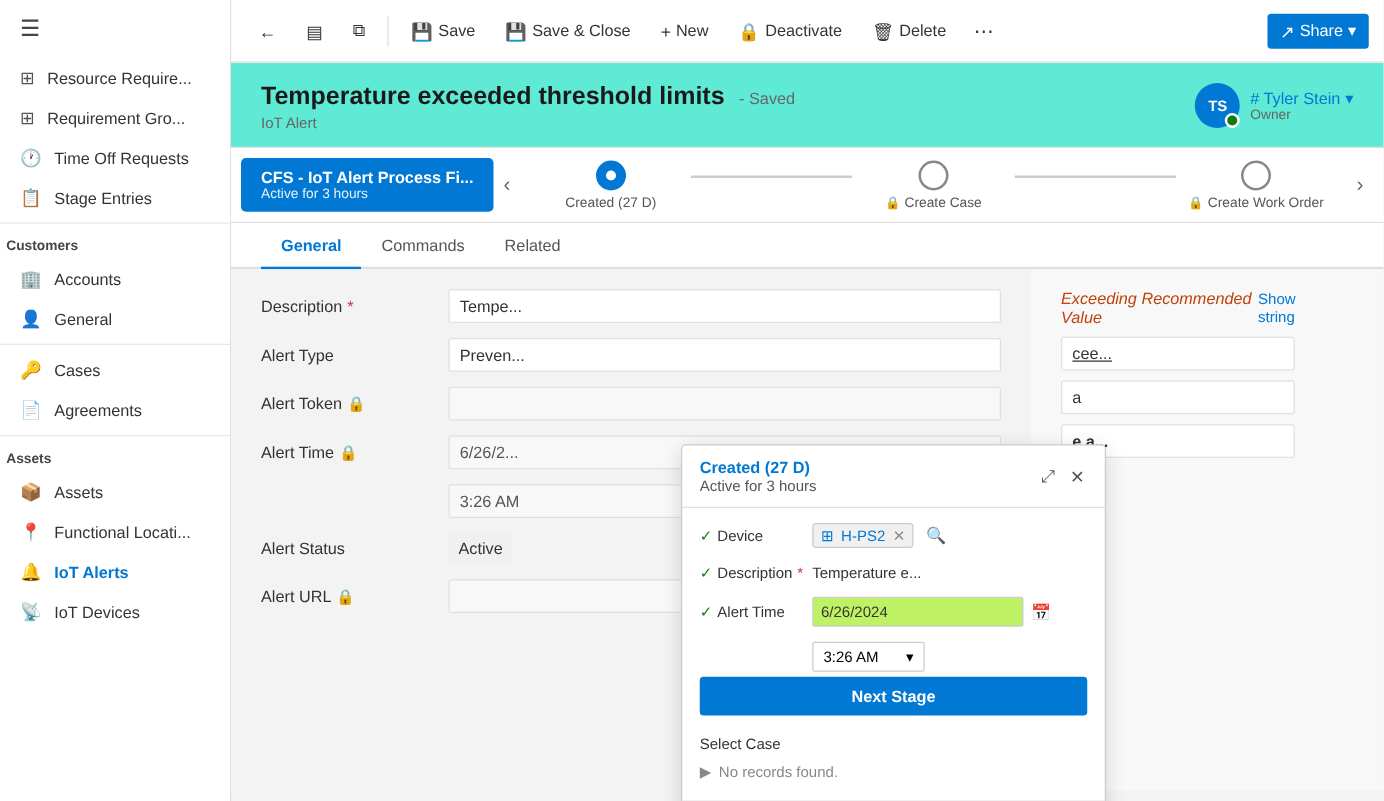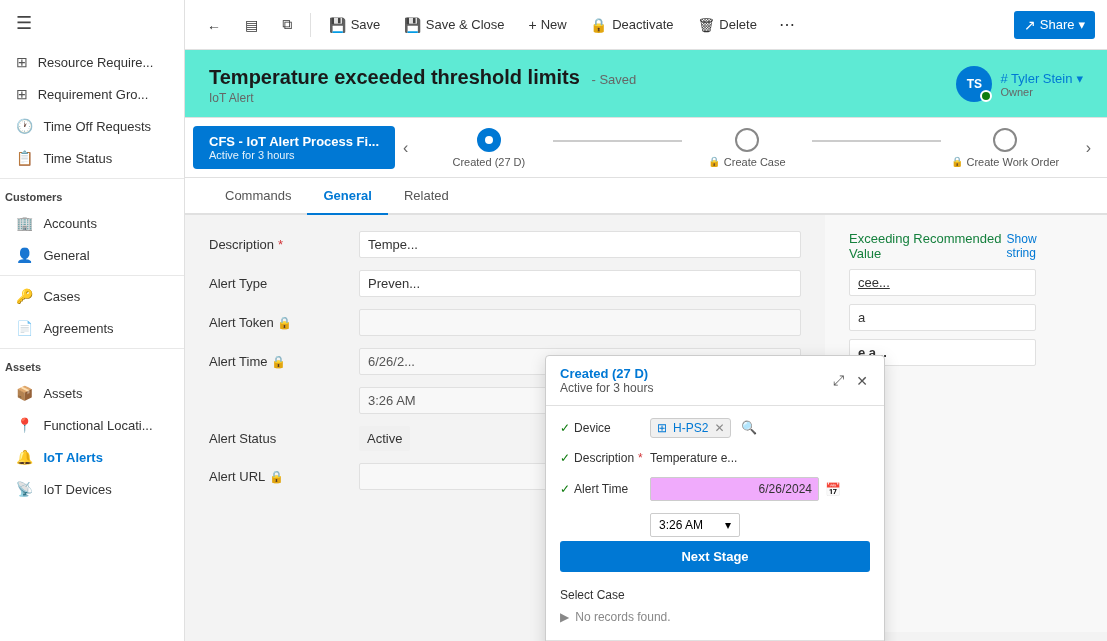--- a/index.html
+++ b/index.html
@@ -78,21 +78,21 @@
     .popup-field-row { display: flex; align-items: center; margin-bottom: 12px; }
     .popup-field-label { width: 90px; font-size: 12px; color: #333; display: flex; align-items: center; gap: 4px; }
     .popup-field-value { flex: 1; }
     .popup-check { color: #107c10; font-size: 12px; }
     .popup-required { color: #d13438; }
     .device-chip { display: inline-flex; align-items: center; background: #f0f0f0; border: 1px solid #ccc; border-radius: 3px; padding: 2px 6px; gap: 6px; font-size: 12px; color: #0078d4; cursor: pointer; }
     .device-chip-close { color: #888; cursor: pointer; }
     .device-search { margin-left: 6px; color: #555; cursor: pointer; }
     .popup-text-value { font-size: 12px; color: #333; }
     .popup-date-row { display: flex; align-items: center; gap: 6px; }
-    .popup-date-input { border: 1px solid #ccc; border-radius: 2px; padding: 4px 6px; font-size: 12px; color: #333; background: #f0abfc; text-align: right; }
+    .popup-date-input { border: 1px solid #ccc; border-radius: 2px; padding: 4px 6px; font-size: 12px; color: #333; background: #bef264; }
     .popup-calendar-icon { color: #555; cursor: pointer; }
     .popup-time-row { display: flex; align-items: center; gap: 4px; margin-top: 8px; margin-left: 90px; }
     .popup-time-input { border: 1px solid #ccc; border-radius: 2px; padding: 4px 8px; font-size: 12px; background: #fff; display: flex; align-items: center; justify-content: space-between; gap: 8px; min-width: 90px; }
     .next-stage-btn { background: #0078d4; color: #fff; border: none; border-radius: 3px; padding: 8px 20px; font-size: 13px; font-weight: 600; cursor: pointer; width: 100%; margin: 4px 0 12px; }
     .popup-select-label { font-size: 12px; color: #333; padding: 4px 0; }
     .popup-no-records { font-size: 12px; color: #888; padding: 4px 0; display: flex; align-items: center; gap: 6px; }
     .popup-footer { display: flex; align-items: center; justify-content: space-between; padding: 10px 14px; border-top: 1px solid #e0e0e0; }
 
     
     .show-string { color: #0078d4; font-size: 12px; cursor: pointer; margin-left: auto; padding-right: 24px; }
@@ -112,21 +112,21 @@
   <div class="sidebar-item">
     <span class="icon">⊞</span>
     <span>Requirement Gro...</span>
   </div>
   <div class="sidebar-item">
     <span class="icon">🕐</span>
     <span>Time Off Requests</span>
   </div>
   <div class="sidebar-item">
     <span class="icon">📋</span>
-    <span>Time Status</span>
+    <span>Stage Entries</span>
   </div>
 
   <div class="sidebar-divider"></div>
   <div class="sidebar-section-header">Customers</div>
 
   <div class="sidebar-item">
     <span class="icon">🏢</span>
     <span>Accounts</span>
   </div>
   <div class="sidebar-item">
@@ -271,25 +271,25 @@
           <div class="step-label">
             <span style="color:#888; font-size:10px;">🔒</span>
             <span>Create Work Order</span>
           </div>
         </div>
       </div>
       <button class="process-nav">›</button>
     </div>
 
     <div class="tabs">
+      <div class="tab active">
+        <span>General</span>
+      </div>
       <div class="tab">
         <span>Commands</span>
-      </div>
-      <div class="tab active">
-        <span>General</span>
       </div>
       <div class="tab">
         <span>Related</span>
       </div>
     </div>
 
     <div style="display:flex; position:relative; height: calc(641px - 50px - 72px - 60px - 42px);">
 
       <div class="form-area" style="flex:0 0 640px; overflow-y:auto;">
 
@@ -337,21 +337,21 @@
             Alert URL
             <span class="form-lock">🔒</span>
           </div>
           <input class="form-input readonly" value="" readonly="" style="">
         </div>
 
       </div>
 
       <div style="flex:1; padding:16px 24px; background:#f8f8f8;">
         <div style="display:flex; justify-content:space-between; align-items:center; margin-bottom:8px;">
-          <span style="font-size:13px; color:#15803d;">Exceeding Recommended Value</span>
+          <span style="font-size:13px; color:#c2410c;font-style:italic;">Exceeding Recommended Value</span>
           <span class="show-string">Show string</span>
         </div>
         <input class="form-input" value="cee..." style="margin-bottom: 8px; display: block; width: 80%; text-decoration: underline;">
         <input class="form-input" value="a" style="margin-bottom: 8px; display: block; width: 80%;">
         <input class="form-input" value="e a..." style="display: block; width: 80%; font-weight: bold;">
       </div>
 
       <div class="popup">
         <div class="popup-header">
           <div>

